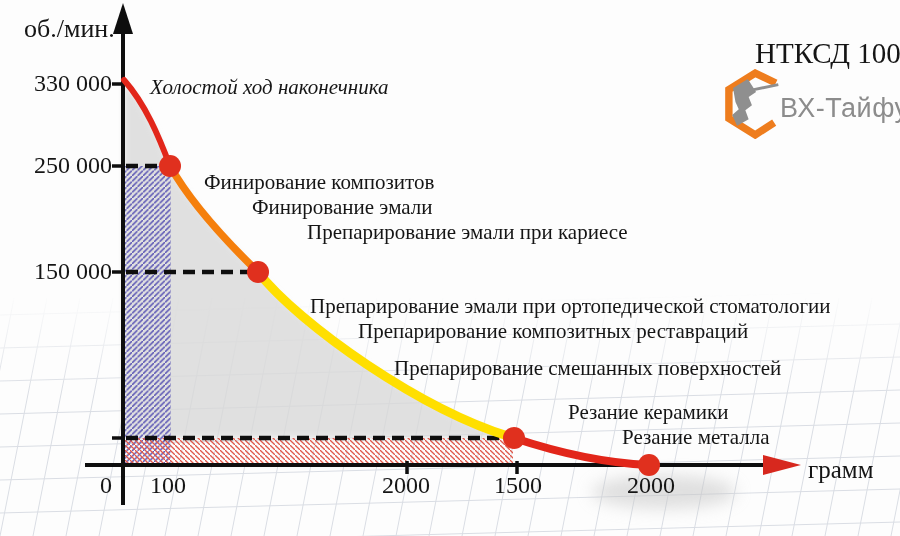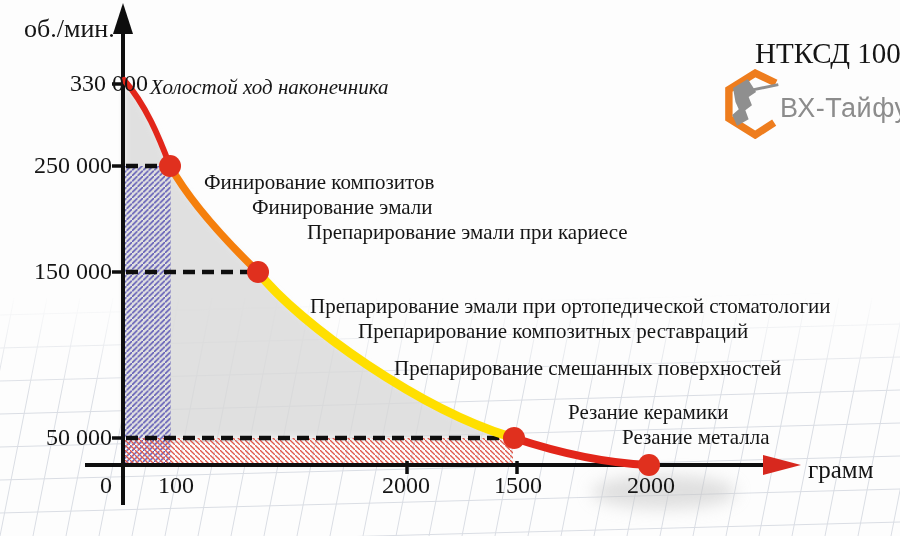--- a/index.html
+++ b/index.html
@@ -131,27 +131,26 @@
 
     <g fill="#e0301e">
       <circle cx="170" cy="166" r="11"></circle>
       <circle cx="258" cy="272" r="11"></circle>
       <circle cx="514" cy="438" r="11"></circle>
       <circle cx="649" cy="465" r="11"></circle>
     </g>
   </svg>
 
   <div class="lbl axis-name" style="left:24px;top:15px;">об./мин.</div>
-  <div class="lbl ytick" style="top:71px;padding-left:36px;">330 000</div>
+  <div class="lbl ytick" style="top:71px;">330 000</div>
   <div class="lbl ytick" style="top:153px;">250 000</div>
   <div class="lbl ytick" style="top:259px;">150 000</div>
-  <div class="lbl ytick" style="top:425px;">50 000</div>
 
   <div class="lbl xtick" style="left:60px;top:473px;">0</div>
-  <div class="lbl xtick" style="left:130px;top:473px;text-align:center;">100</div>
+  <div class="lbl xtick" style="left:122px;top:473px;text-align:center;">100</div>
   <div class="lbl xtick" style="left:360px;top:473px;">2000</div>
   <div class="lbl xtick" style="left:472px;top:473px;">1500</div>
   <div class="lbl xtick" style="left:605px;top:473px;">2000</div>
   <div class="lbl axis-name" style="left:808px;top:457px;font-size:25px;">грамм</div>
 
   <div class="lbl ann" style="left:150px;top:76px;font-style:italic;">Холостой ход наконечника</div>
   <div class="lbl ann" style="left:204px;top:171px;">Финирование композитов</div>
   <div class="lbl ann" style="left:252px;top:196px;">Финирование эмали</div>
   <div class="lbl ann" style="left:307px;top:221px;">Препарирование эмали при кариесе</div>
   <div class="lbl ann" style="left:310px;top:295px;">Препарирование эмали при ортопедической стоматологии</div>

